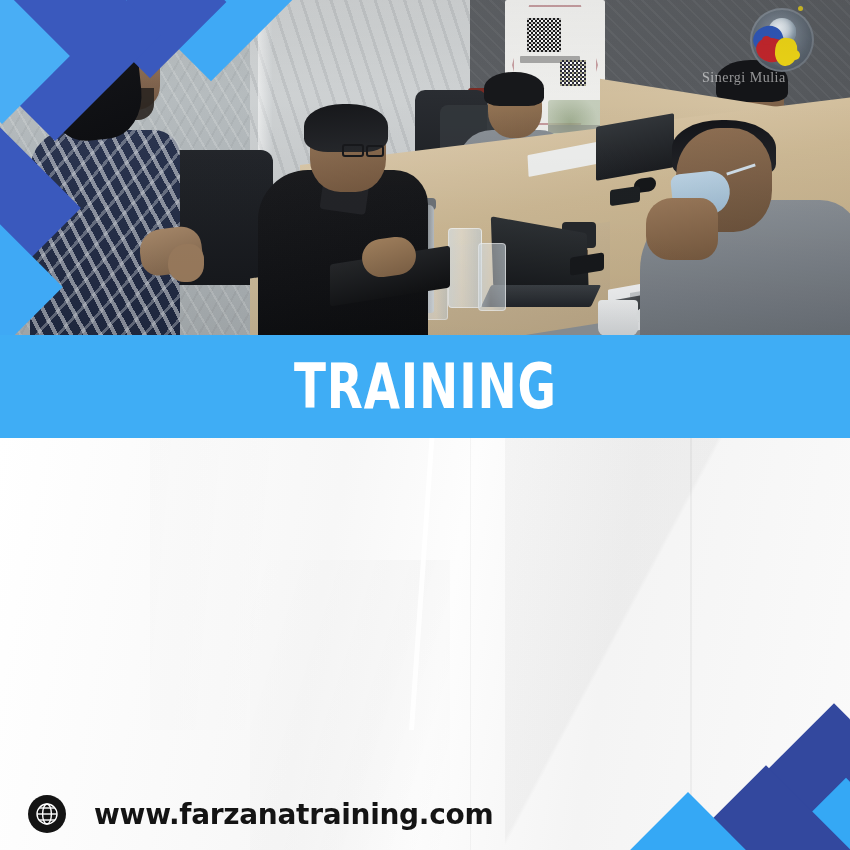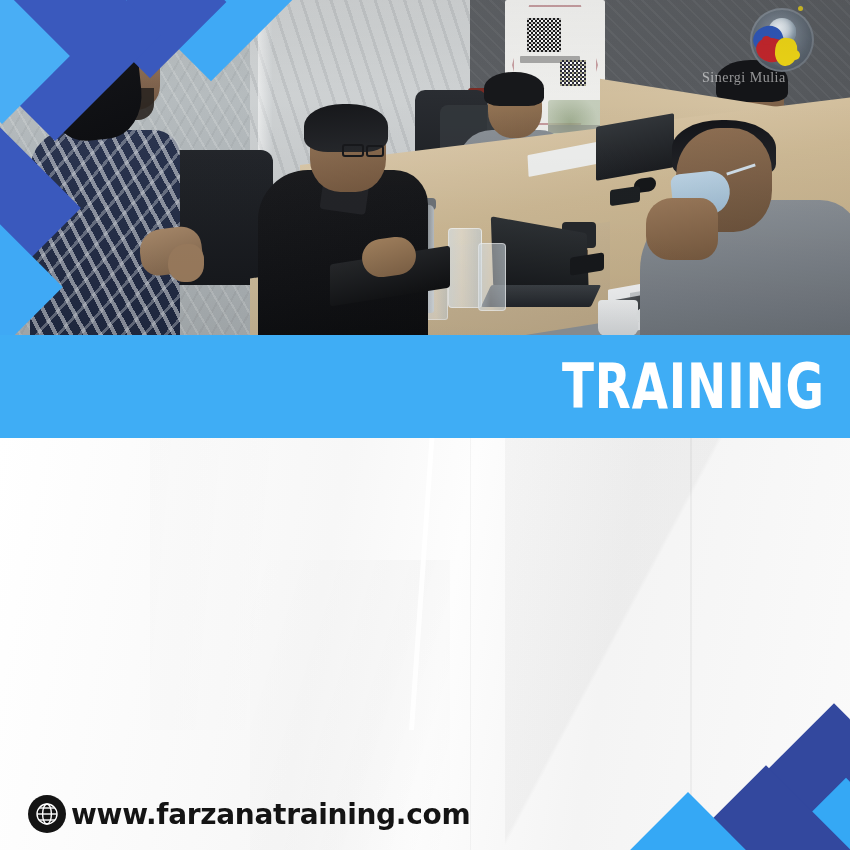--- a/index.html
+++ b/index.html
@@ -402,21 +402,21 @@
   }
   .tri-l-2 {
     position:absolute; left:640px; top:812px; width:96px; height:96px;
     background:#35a8f5; transform:rotate(45deg);
   }
 
   
   .banner {
     position:absolute; left:0; top:335px; width:850px; height:103px;
     background:#3fadf5;
-    display:flex; align-items:center; justify-content:flex-end;
+    display:flex; align-items:center; justify-content:center;
     z-index:5;
   }
   .banner-title {
     font-family:"Liberation Sans Narrow","DejaVu Sans Condensed","Liberation Sans", sans-serif;
     font-weight:700; font-size:62px; line-height:1;
     color:#ffffff; letter-spacing:1px;
     transform:scaleX(0.84); transform-origin:center;
     white-space:nowrap;
   }
 
@@ -429,21 +429,21 @@
     font-family:"Liberation Sans Narrow","DejaVu Sans Condensed","Liberation Sans", sans-serif;
     font-weight:700; font-size:64px; line-height:1.16;
     color:#121212; letter-spacing:0px;
     transform:scaleX(0.87); transform-origin:center;
     white-space:nowrap;
   }
 
   
   .footer {
     position:absolute; left:28px; top:795px;
-    display:flex; align-items:center; gap:5px; z-index:6;
+    display:flex; align-items:center; gap:28px; z-index:6;
   }
   .globe-icon {
     width:38px; height:38px; border-radius:50%;
     background:#141414; position:relative; flex:0 0 auto;
   }
   .globe-icon svg { position:absolute; left:7px; top:7px; }
   .footer-url {
     font-family:"DejaVu Sans","Liberation Sans", sans-serif;
     font-weight:700; font-size:28px; color:#141414; letter-spacing:-0.3px;
     white-space:nowrap;

